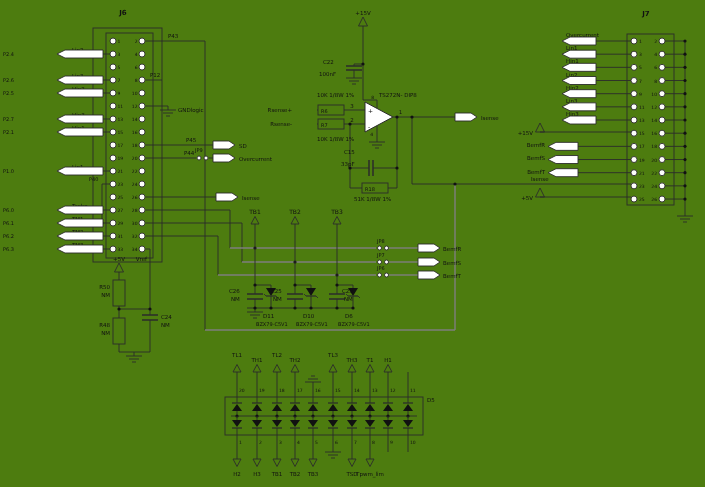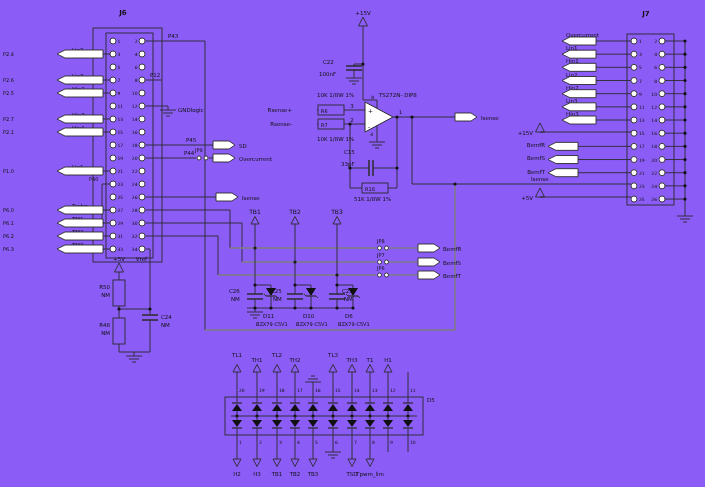--- a/index.html
+++ b/index.html
@@ -1,16 +1,16 @@
 <!DOCTYPE html>
 <html><head>
 <meta charset="utf-8">
 <style>
   html,body{margin:0;padding:0;background:#ffffff}
-  .sheet{position:relative;width:705px;height:487px;background:#8b5cf6;overflow:hidden;
+  .sheet{position:relative;width:705px;height:487px;background:#4d7c0f;overflow:hidden;
          font-family:"DejaVu Sans",sans-serif}
   svg{position:absolute;left:0;top:0}
   text{fill:#111;font-family:"DejaVu Sans",sans-serif}
   .t7{font-size:7px;font-weight:bold}
 </style>
 </head>
 <body>
 
 <div class="sheet">
 <svg id="schematic" width="705" height="487" viewBox="0 0 705 487">

